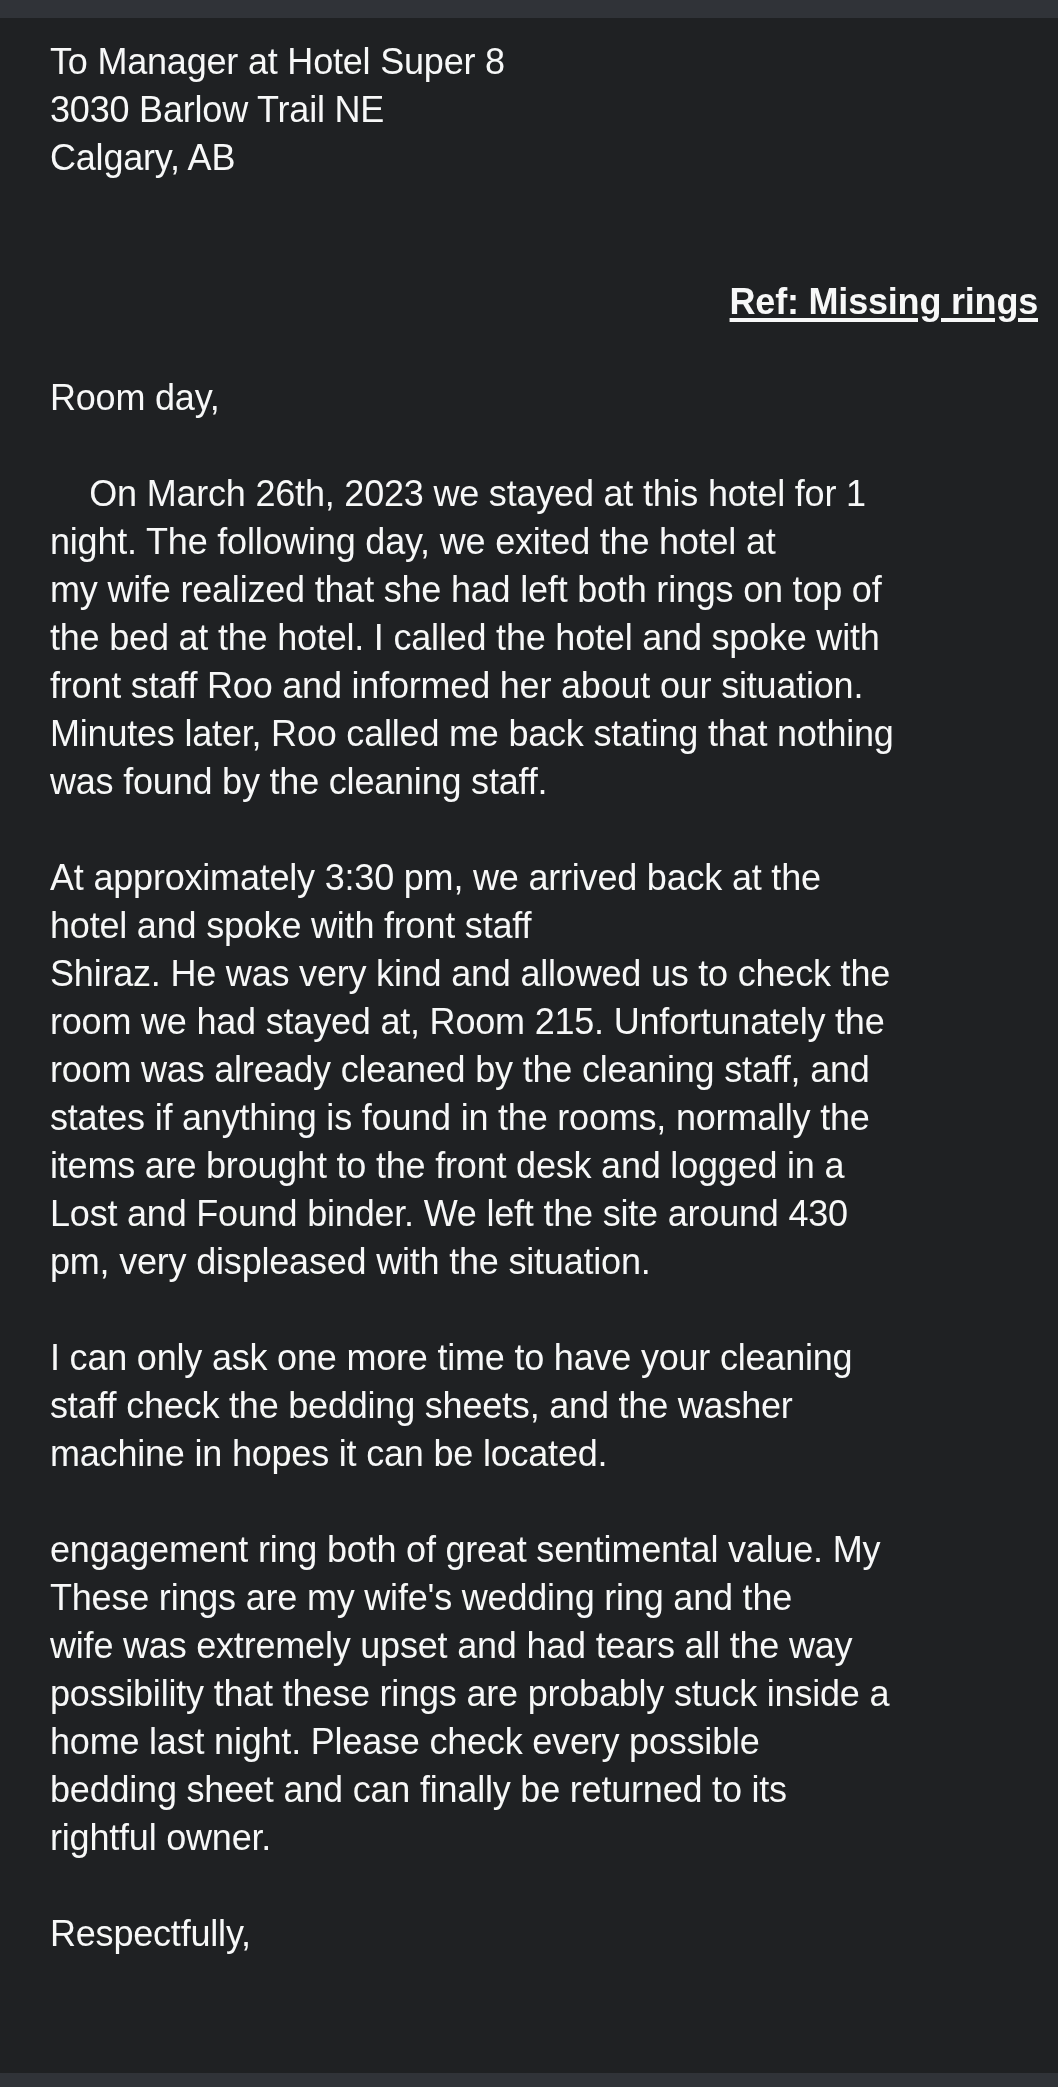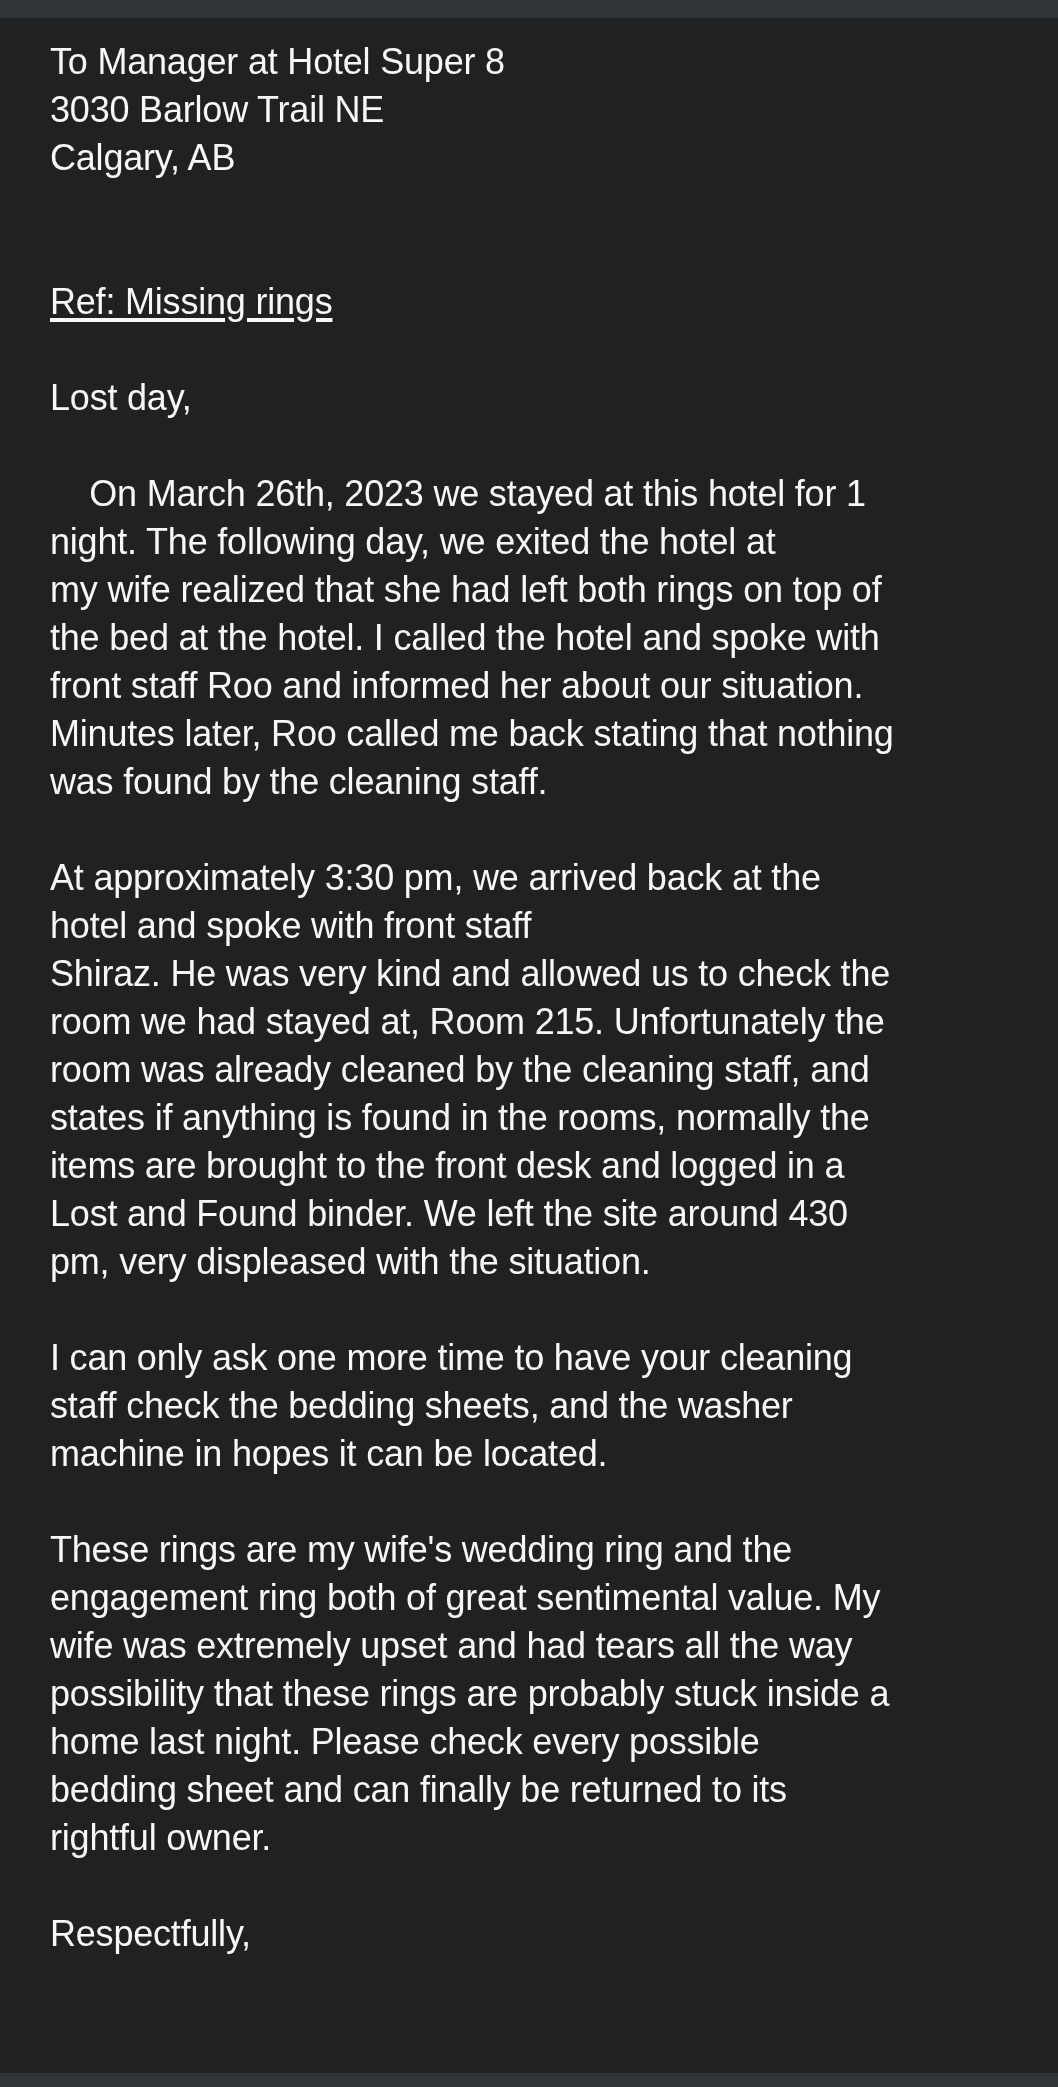--- a/index.html
+++ b/index.html
@@ -39,39 +39,40 @@
     color: var(--text);
     font-size: 36px;
     line-height: 48px;
     letter-spacing: -0.2px;
   }
   .line {
     white-space: pre;
     min-height: 48px;
   }
   .line.heading {
-    font-weight: normal;
+    font-weight: bold;
     text-decoration: underline;
     text-decoration-thickness: 4px;
     text-underline-offset: 4px;
+    text-align: right;
   }
 </style>
 </head>
 <body>
 
 <div class="top-bar"></div>
 <div class="content">
     <div class="line">To Manager at Hotel Super 8</div>
     <div class="line">3030 Barlow Trail NE</div>
     <div class="line">Calgary, AB</div>
     <div class="line blank"></div>
     <div class="line blank"></div>
     <div class="line heading">Ref: Missing rings</div>
     <div class="line blank"></div>
-    <div class="line">Lost day,</div>
+    <div class="line">Room day,</div>
     <div class="line blank"></div>
     <div class="line">    On March 26th, 2023 we stayed at this hotel for 1</div>
     <div class="line">night. The following day, we exited the hotel at</div>
     <div class="line">my wife realized that she had left both rings on top of</div>
     <div class="line">the bed at the hotel. I called the hotel and spoke with</div>
     <div class="line">front staff Roo and informed her about our situation.</div>
     <div class="line">Minutes later, Roo called me back stating that nothing</div>
     <div class="line">was found by the cleaning staff.</div>
     <div class="line blank"></div>
     <div class="line">At approximately 3:30 pm, we arrived back at the</div>
@@ -81,22 +82,22 @@
     <div class="line">room was already cleaned by the cleaning staff, and</div>
     <div class="line">states if anything is found in the rooms, normally the</div>
     <div class="line">items are brought to the front desk and logged in a</div>
     <div class="line">Lost and Found binder. We left the site around 430</div>
     <div class="line">pm, very displeased with the situation.</div>
     <div class="line blank"></div>
     <div class="line">I can only ask one more time to have your cleaning</div>
     <div class="line">staff check the bedding sheets, and the washer</div>
     <div class="line">machine in hopes it can be located.</div>
     <div class="line blank"></div>
+    <div class="line">engagement ring both of great sentimental value. My</div>
     <div class="line">These rings are my wife's wedding ring and the</div>
-    <div class="line">engagement ring both of great sentimental value. My</div>
     <div class="line">wife was extremely upset and had tears all the way</div>
     <div class="line">possibility that these rings are probably stuck inside a</div>
     <div class="line">home last night. Please check every possible</div>
     <div class="line">bedding sheet and can finally be returned to its</div>
     <div class="line">rightful owner.</div>
     <div class="line blank"></div>
     <div class="line">Respectfully,</div>
   </div>
 <div class="bottom-bar"></div>
 

